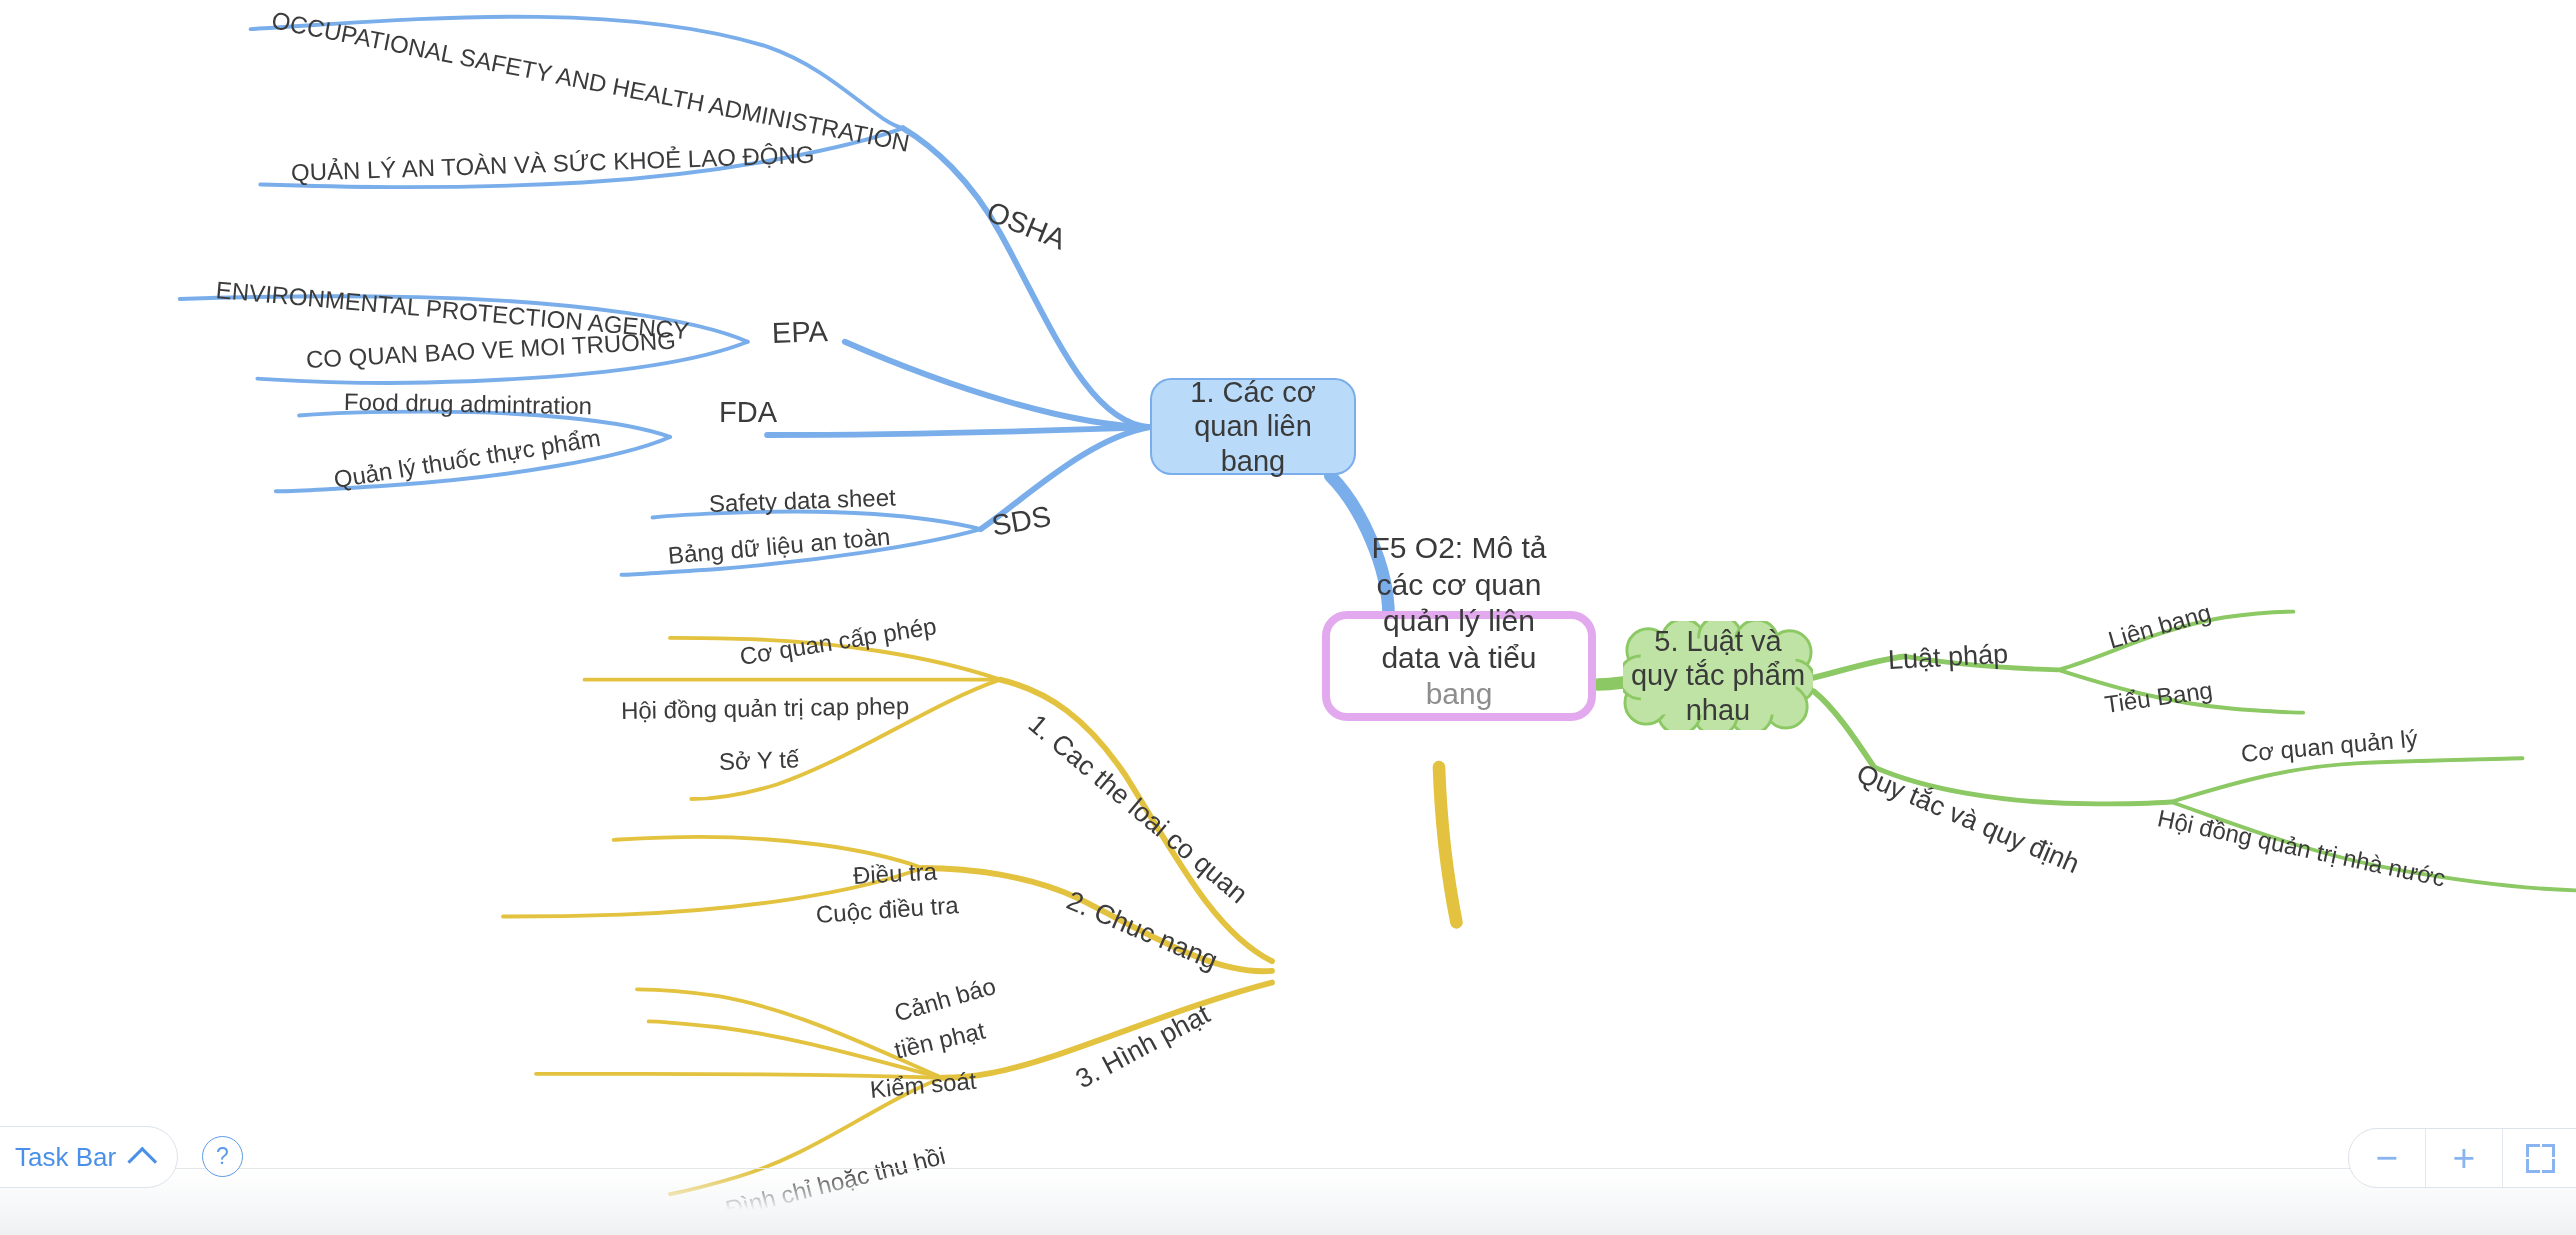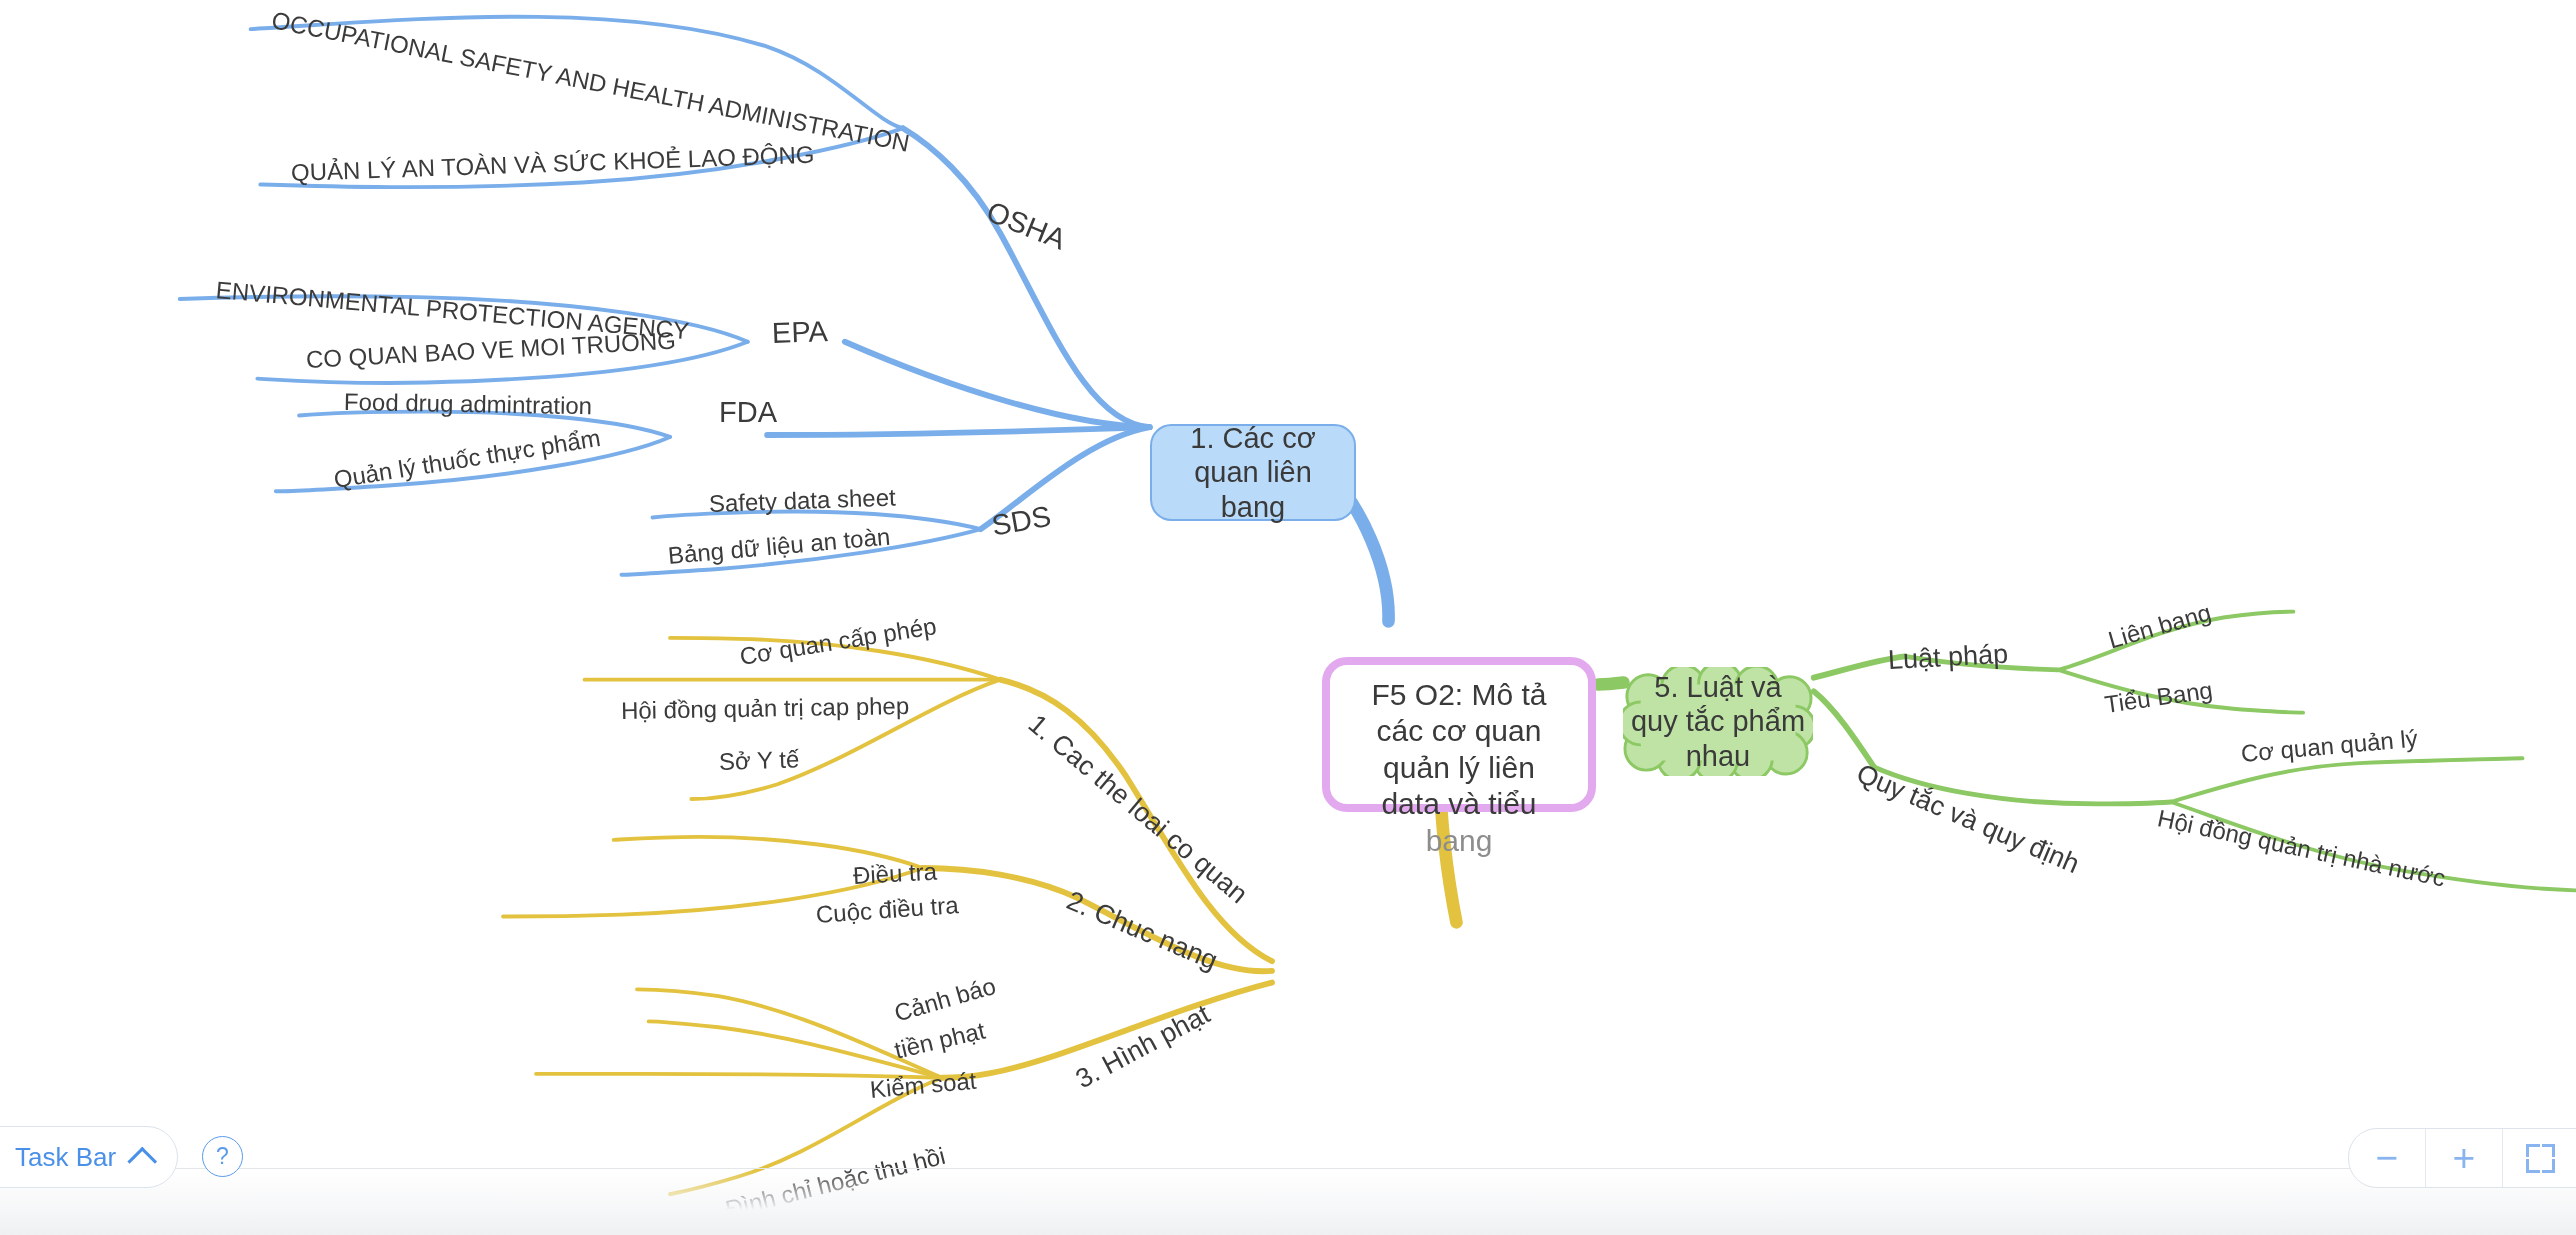--- a/index.html
+++ b/index.html
@@ -36,40 +36,39 @@
   .node {
     position: absolute;
     box-sizing: border-box;
     display: flex;
     align-items: center;
     justify-content: center;
     text-align: center;
     color: #3a3a3a;
     font-family: "Liberation Sans", sans-serif;
     cursor: default;
-    margin-top: 46px;
   }
   #node-federal {
     left: 1150px; top: 378px;
     width: 206px; height: 97px;
     background: #b9daf8;
     border: 2.9px solid #7aaeea;
     border-radius: 21.4px;
     font-size: 29px;
     line-height: 1.18;
   }
   #node-center {
     left: 1322px; top: 611px;
-    width: 274px; height: 155px;
+    width: 274px; height: 110px;
     background: #ffffff;
     border: 8.7px solid #e3a9ee;
     border-radius: 25px;
     font-size: 30px;
     line-height: 1.22;
-    align-items: flex-start;
+    align-items: flex-end;
     padding-top: 11.7px;
     overflow: visible;
   }
   #node-center .overflow-text {
     display: block;
     width: 254px;
   }
   #node-state {
     left: 1272px; top: 921px;
     width: 206px; height: 118px;

